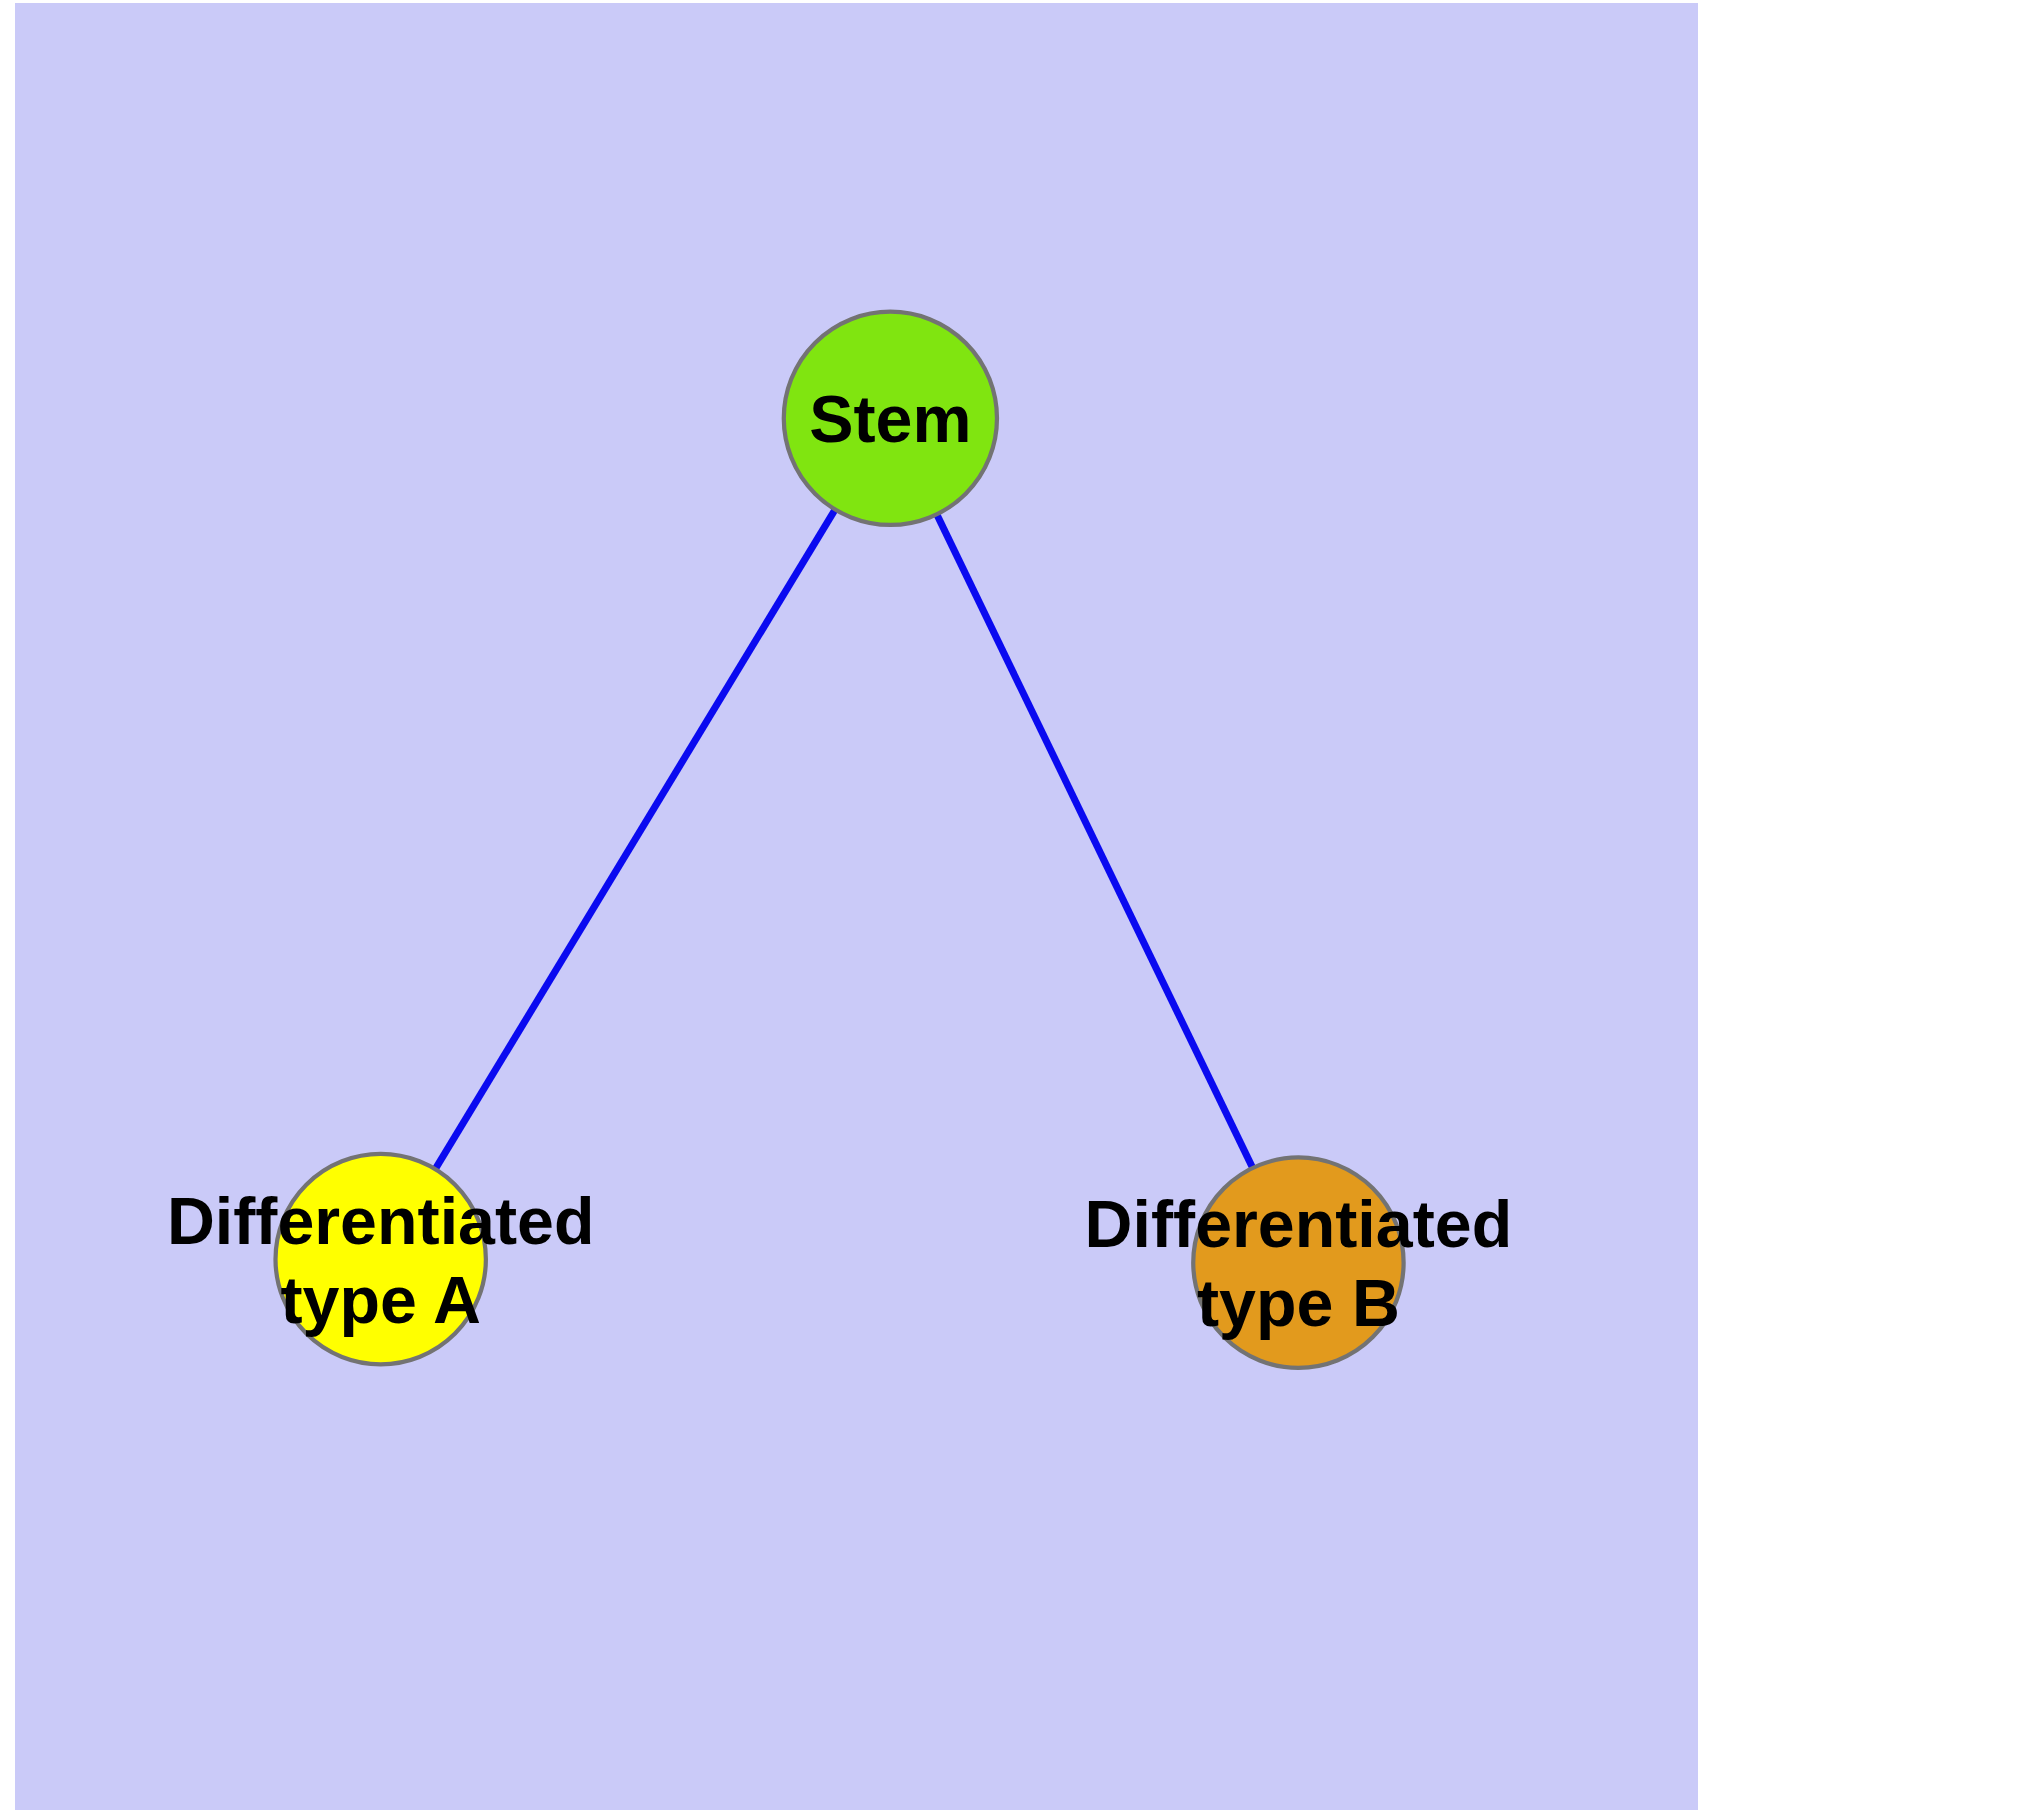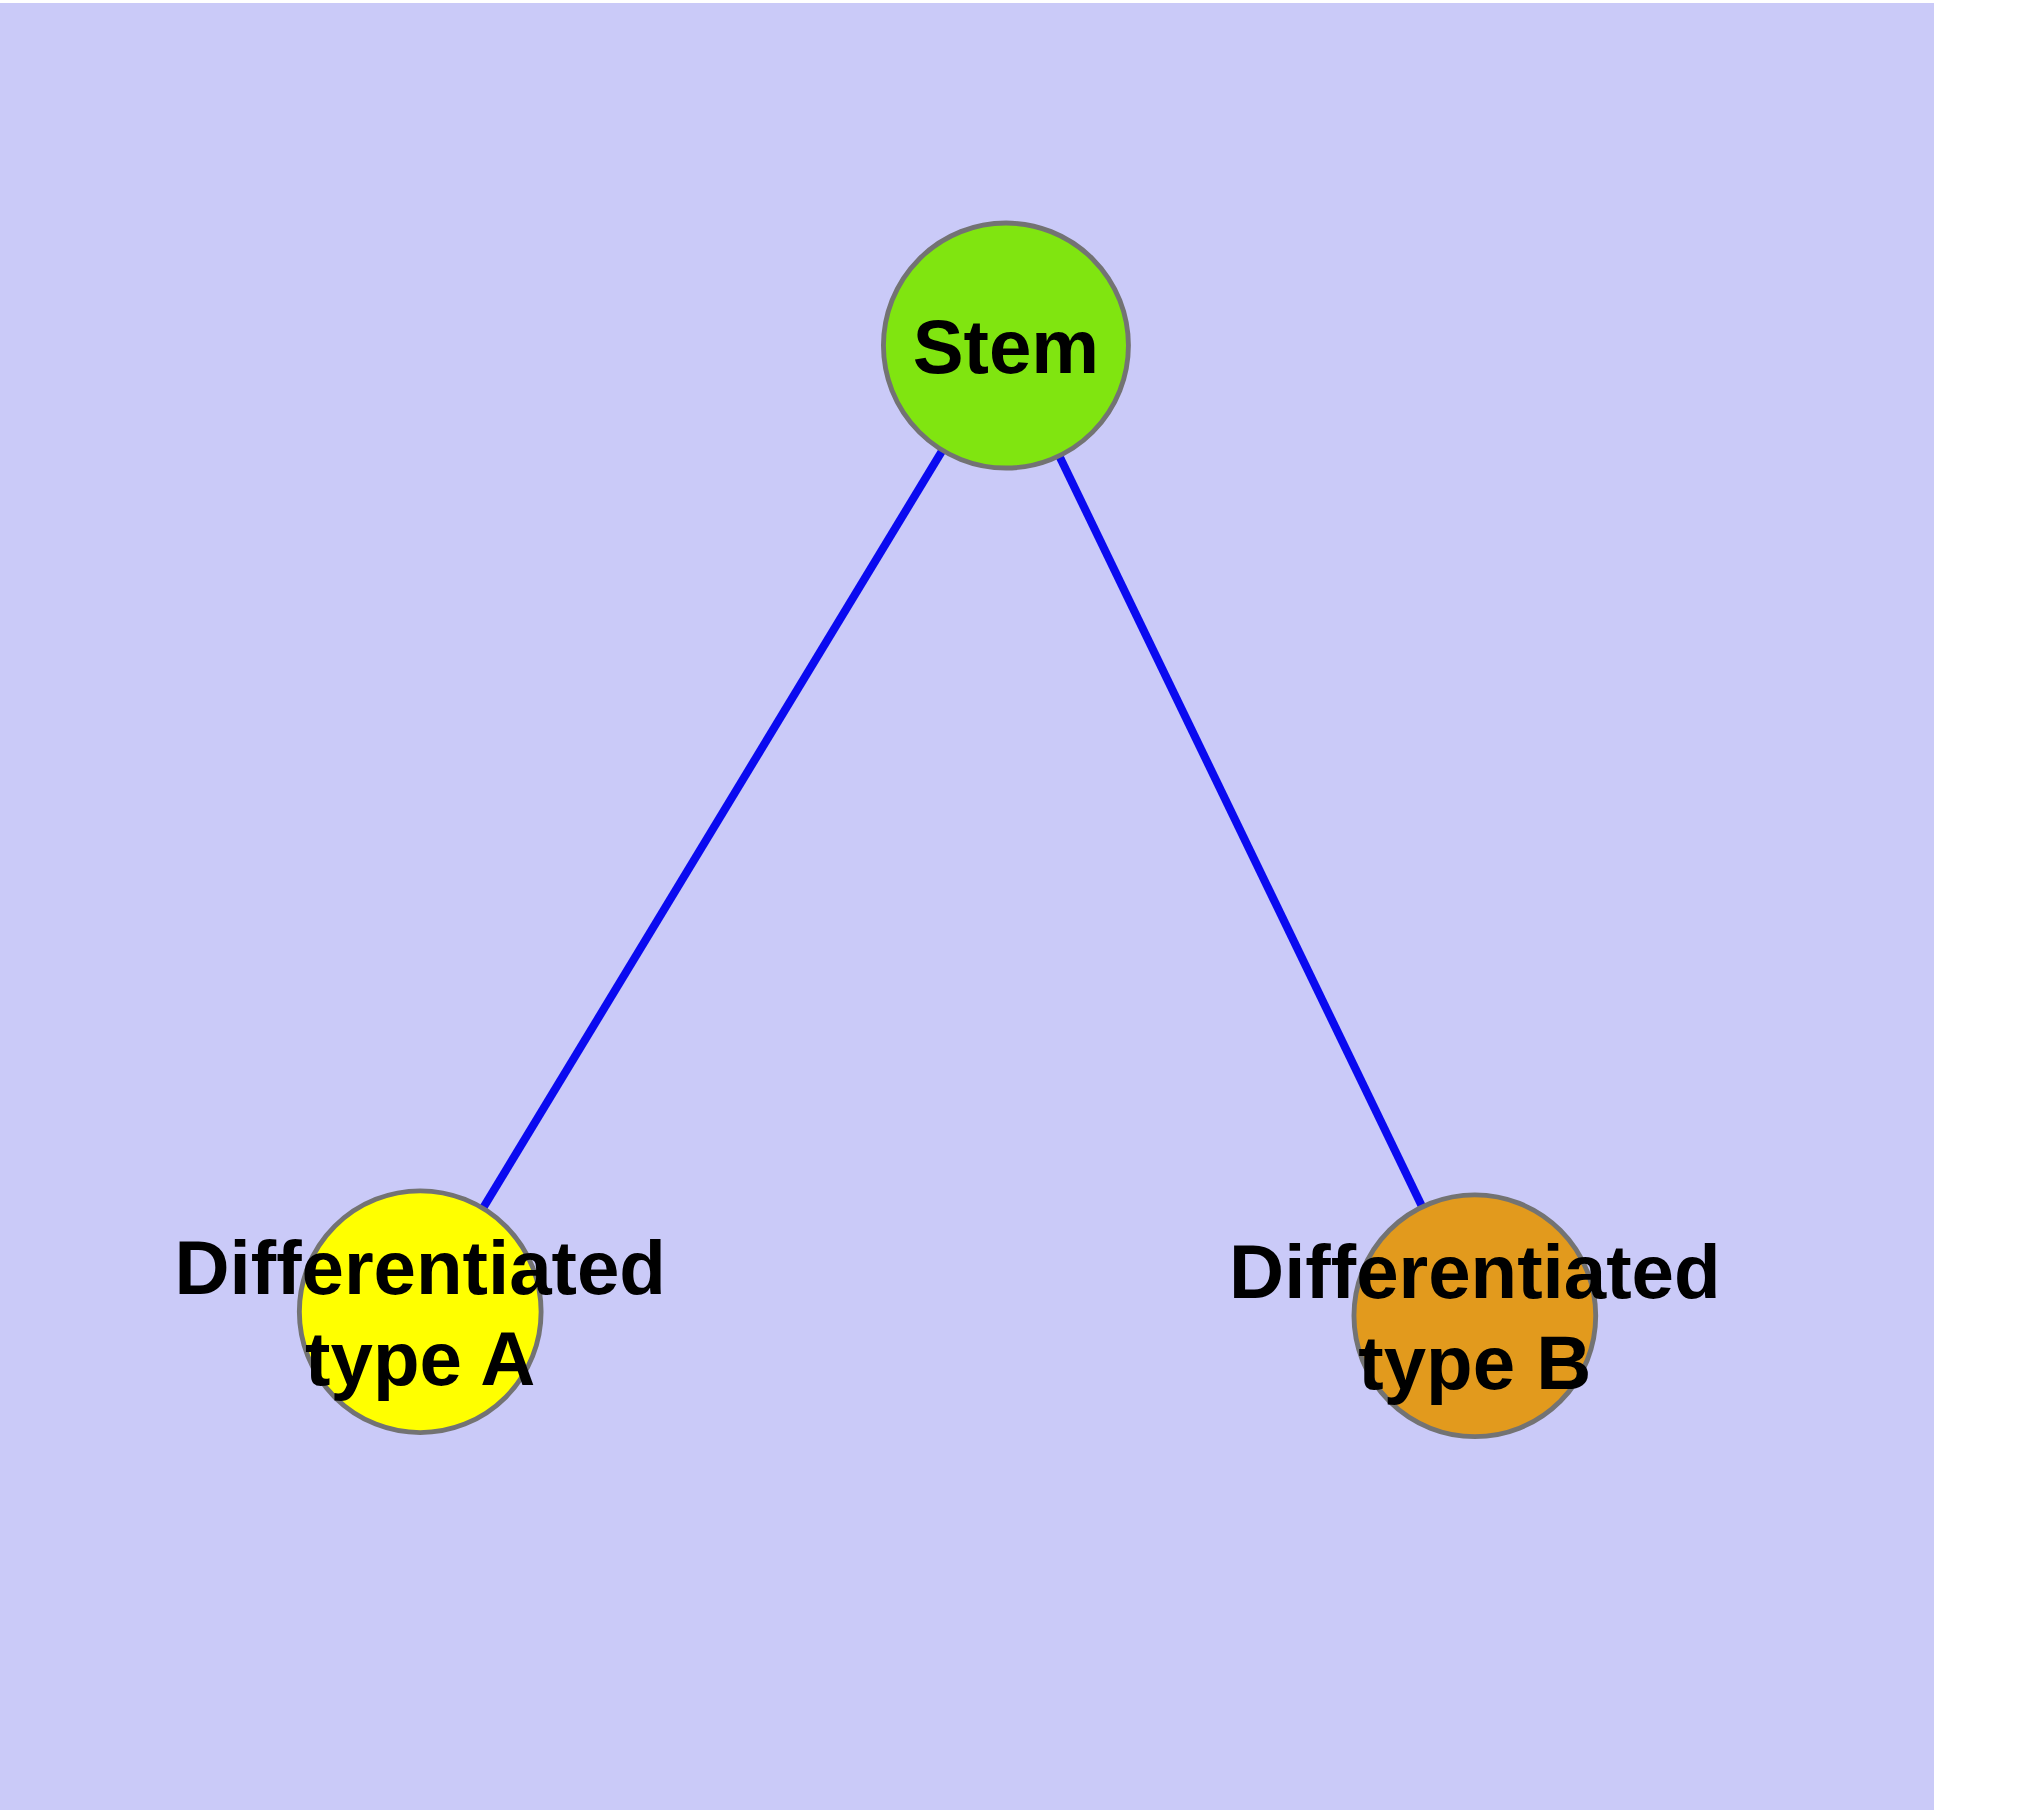--- a/index.html
+++ b/index.html
@@ -2,25 +2,26 @@
 <html style="font-size:13.6px"><head>
 <meta charset="utf-8">
 <style>
   html, body {
     margin: 0;
     padding: 0;
     background: #ffffff;
   }
   .canvas {
     position: relative;
-    width: 1934px;
+    width: 1683px;
     height: 1812px;
     box-sizing: border-box;
     border-top: 3.4px solid #ffffff;
     border-bottom: 2.5px solid #ffffff;
+    margin-left: 15px;
   }
   svg.diagram {
     display: block;
     width: 100%;
     height: 100%;
   }
   svg.diagram text {
     font-family: "Liberation Sans", "DejaVu Sans", sans-serif;
     font-weight: bold;
     font-size: 94px;

